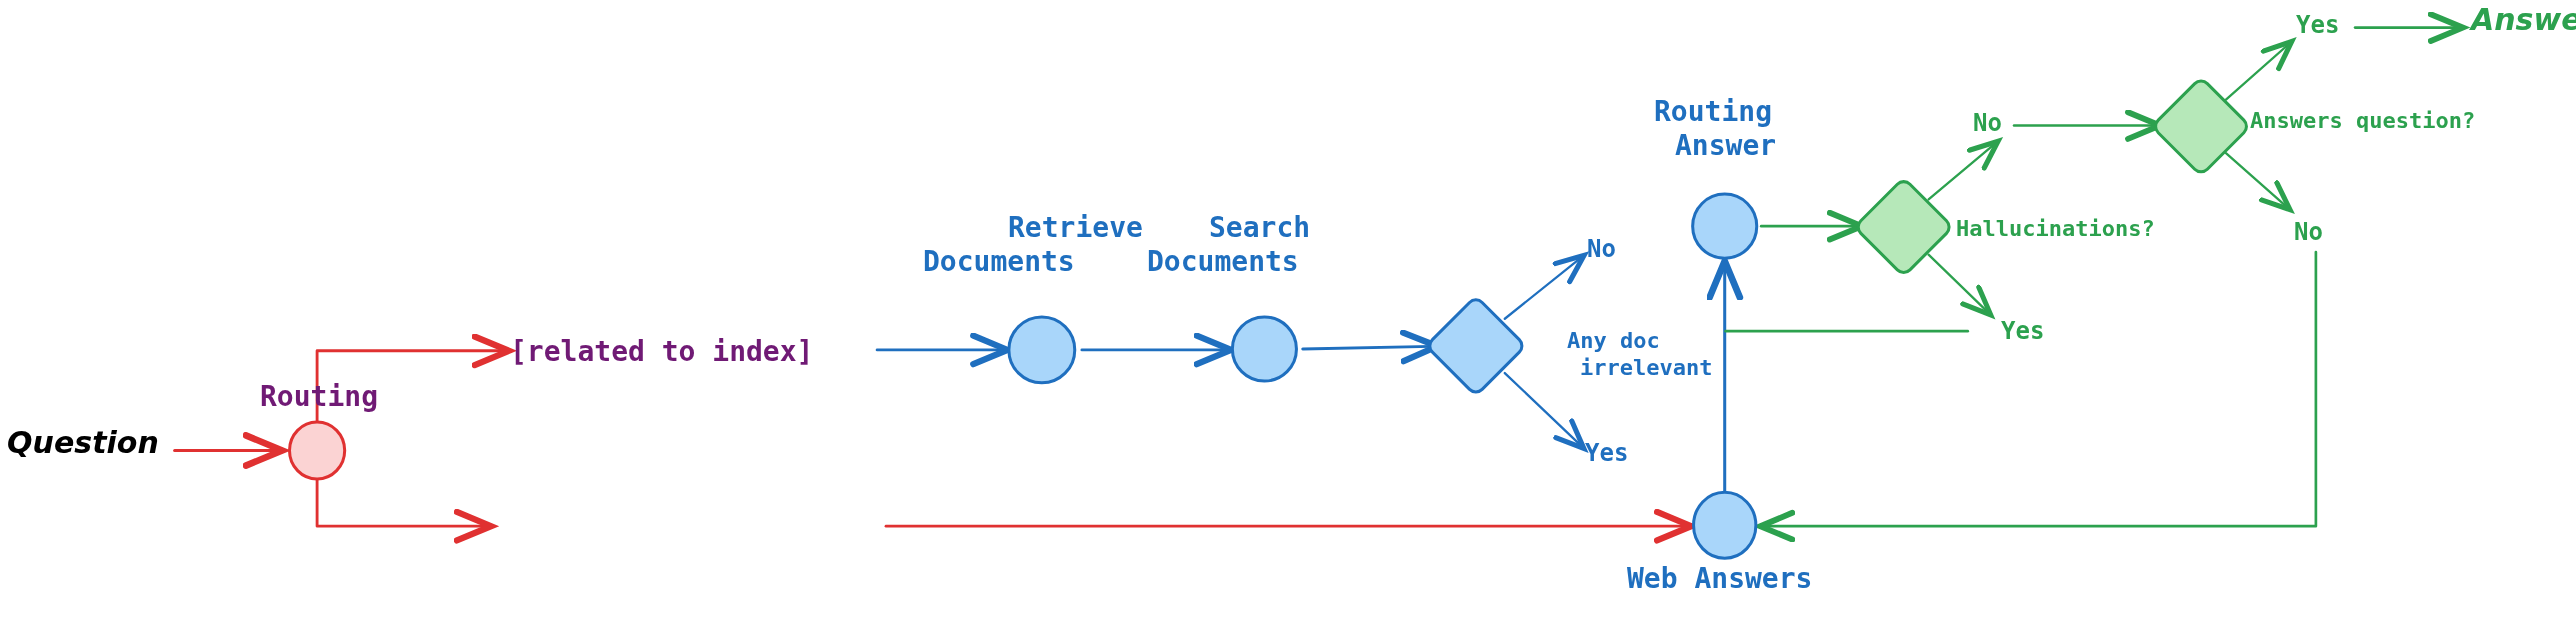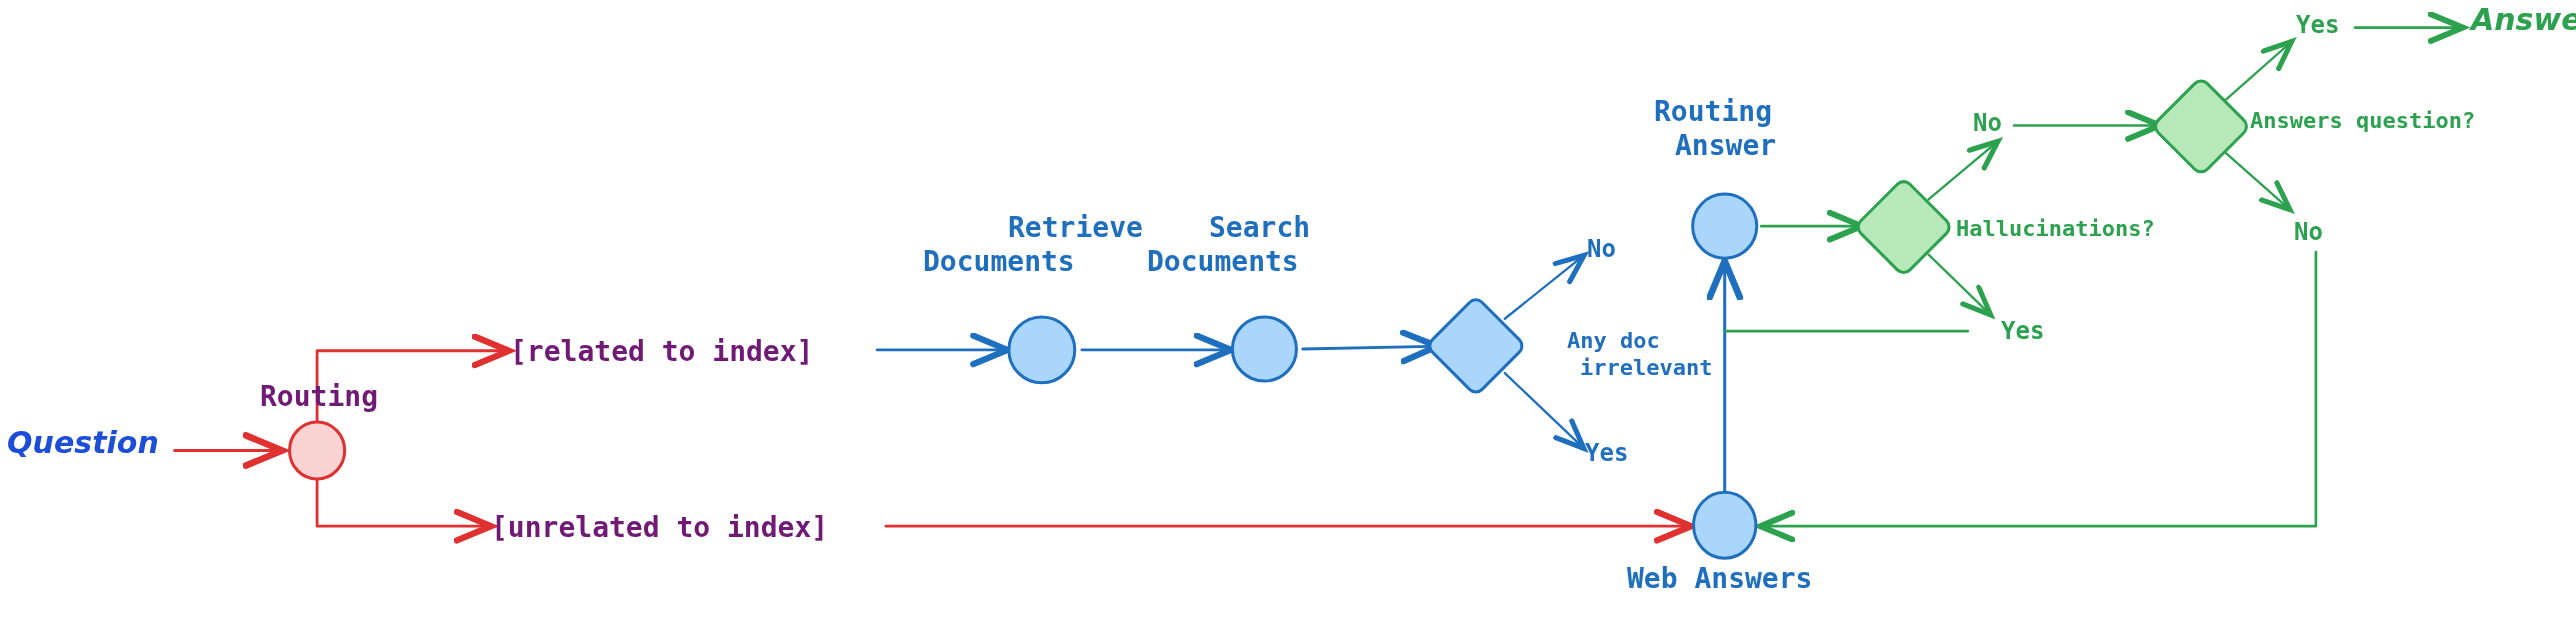--- a/index.html
+++ b/index.html
@@ -5,21 +5,21 @@
   html,body{margin:0;padding:0;background:#ffffff;}
   body{font-family:"DejaVu Sans Mono","Liberation Mono",monospace;}
   #stage{position:relative;width:2576px;height:617px;background:#ffffff;overflow:hidden;}
   svg#wires{position:absolute;left:0;top:0;width:2576px;height:617px;}
   .lbl{position:absolute;white-space:pre;line-height:1.12;}
   .mono{font-family:"DejaVu Sans Mono","Liberation Mono",monospace;font-weight:700;text-align:center;}
   .hand{font-family:"DejaVu Sans","Liberation Sans",sans-serif;font-weight:700;font-style:italic;}
   .c-blue{color:#1f6fbf;}
   .c-red{color:#701a75;}
   .c-green{color:#2ca14e;}
-  .c-black{color:#1d4ed8;}
+  .c-black{color:#000000;}
   .t-node{font-size:28px;text-align:center;}
   .t-branch{font-size:24px;}
   .t-small{font-size:22px;}
   .t-hand{font-size:30px;}
 </style>
 </head>
 <body>
 
 <div id="stage">
 
@@ -138,21 +138,20 @@
       <ellipse cx="1937" cy="590" rx="35" ry="37" fill="#a9d6fa" stroke="#1f6fbf" stroke-width="3.4"></ellipse>
     </g>
   </svg>
 
   <div class="lbl hand c-black t-hand" style="left:7.1px;top:426px;">Question</div>
 
   <div class="lbl mono c-red t-node" style="left:260px;top:381px;">Routing</div>
 
   <div class="lbl mono c-red t-node" style="left:510px;top:336px;">[related to index]</div>
 
-  <div class="lbl mono c-red t-node" style="left:491px;top:512px;">[unrelated to index]</div>
 
   <div class="lbl mono c-blue t-node" style="left:1008px;top:212px;">Retrieve</div>
   <div class="lbl mono c-blue t-node" style="left:923px;top:246px;">Documents</div>
 
   <div class="lbl mono c-blue t-node" style="left:1209px;top:212px;">Search</div>
   <div class="lbl mono c-blue t-node" style="left:1147px;top:246px;">Documents</div>
 
   <div class="lbl mono c-blue t-branch" style="left:1587px;top:236px;">No</div>
   <div class="lbl mono c-blue t-branch" style="left:1585px;top:440px;">Yes</div>
 

